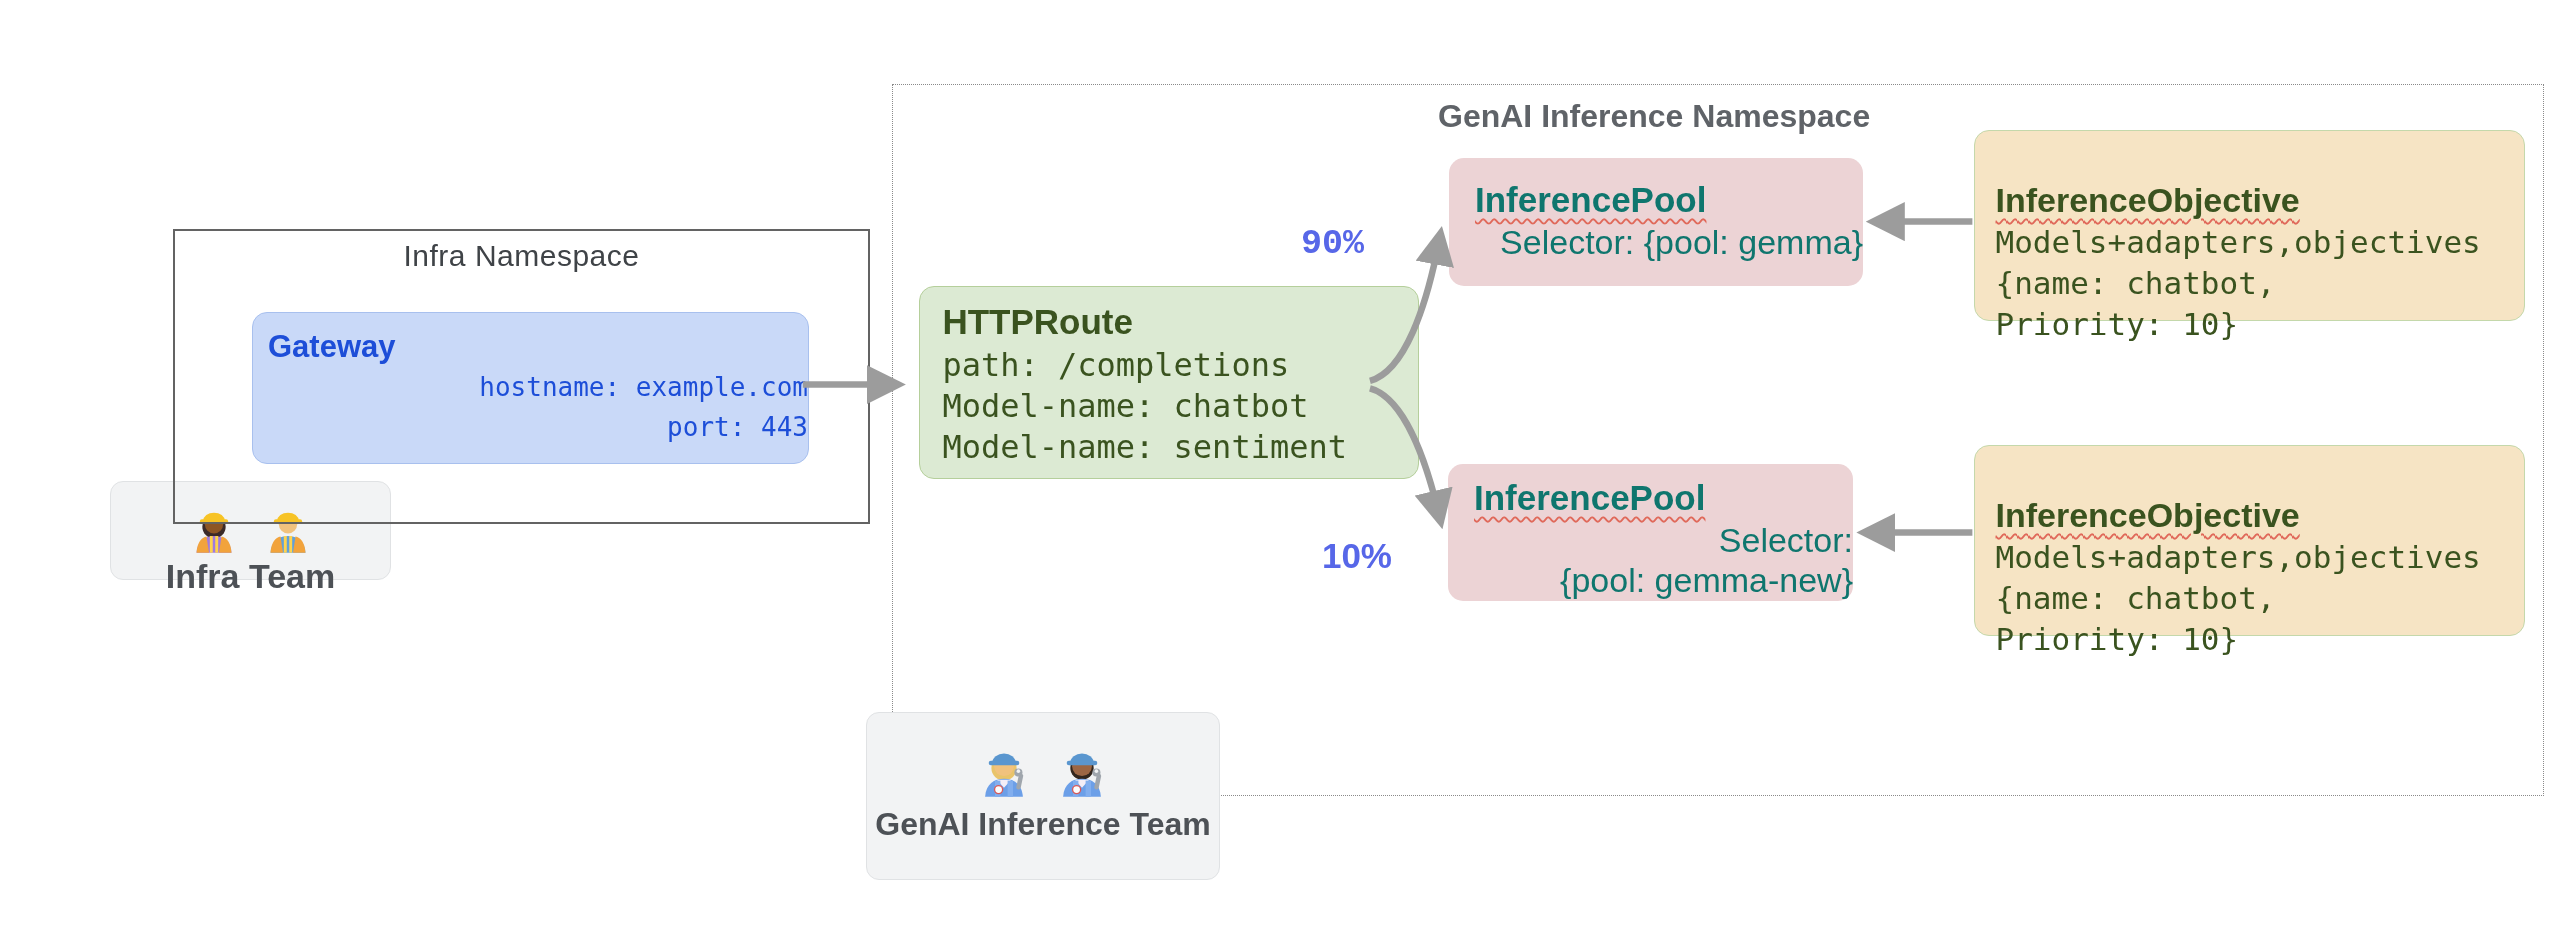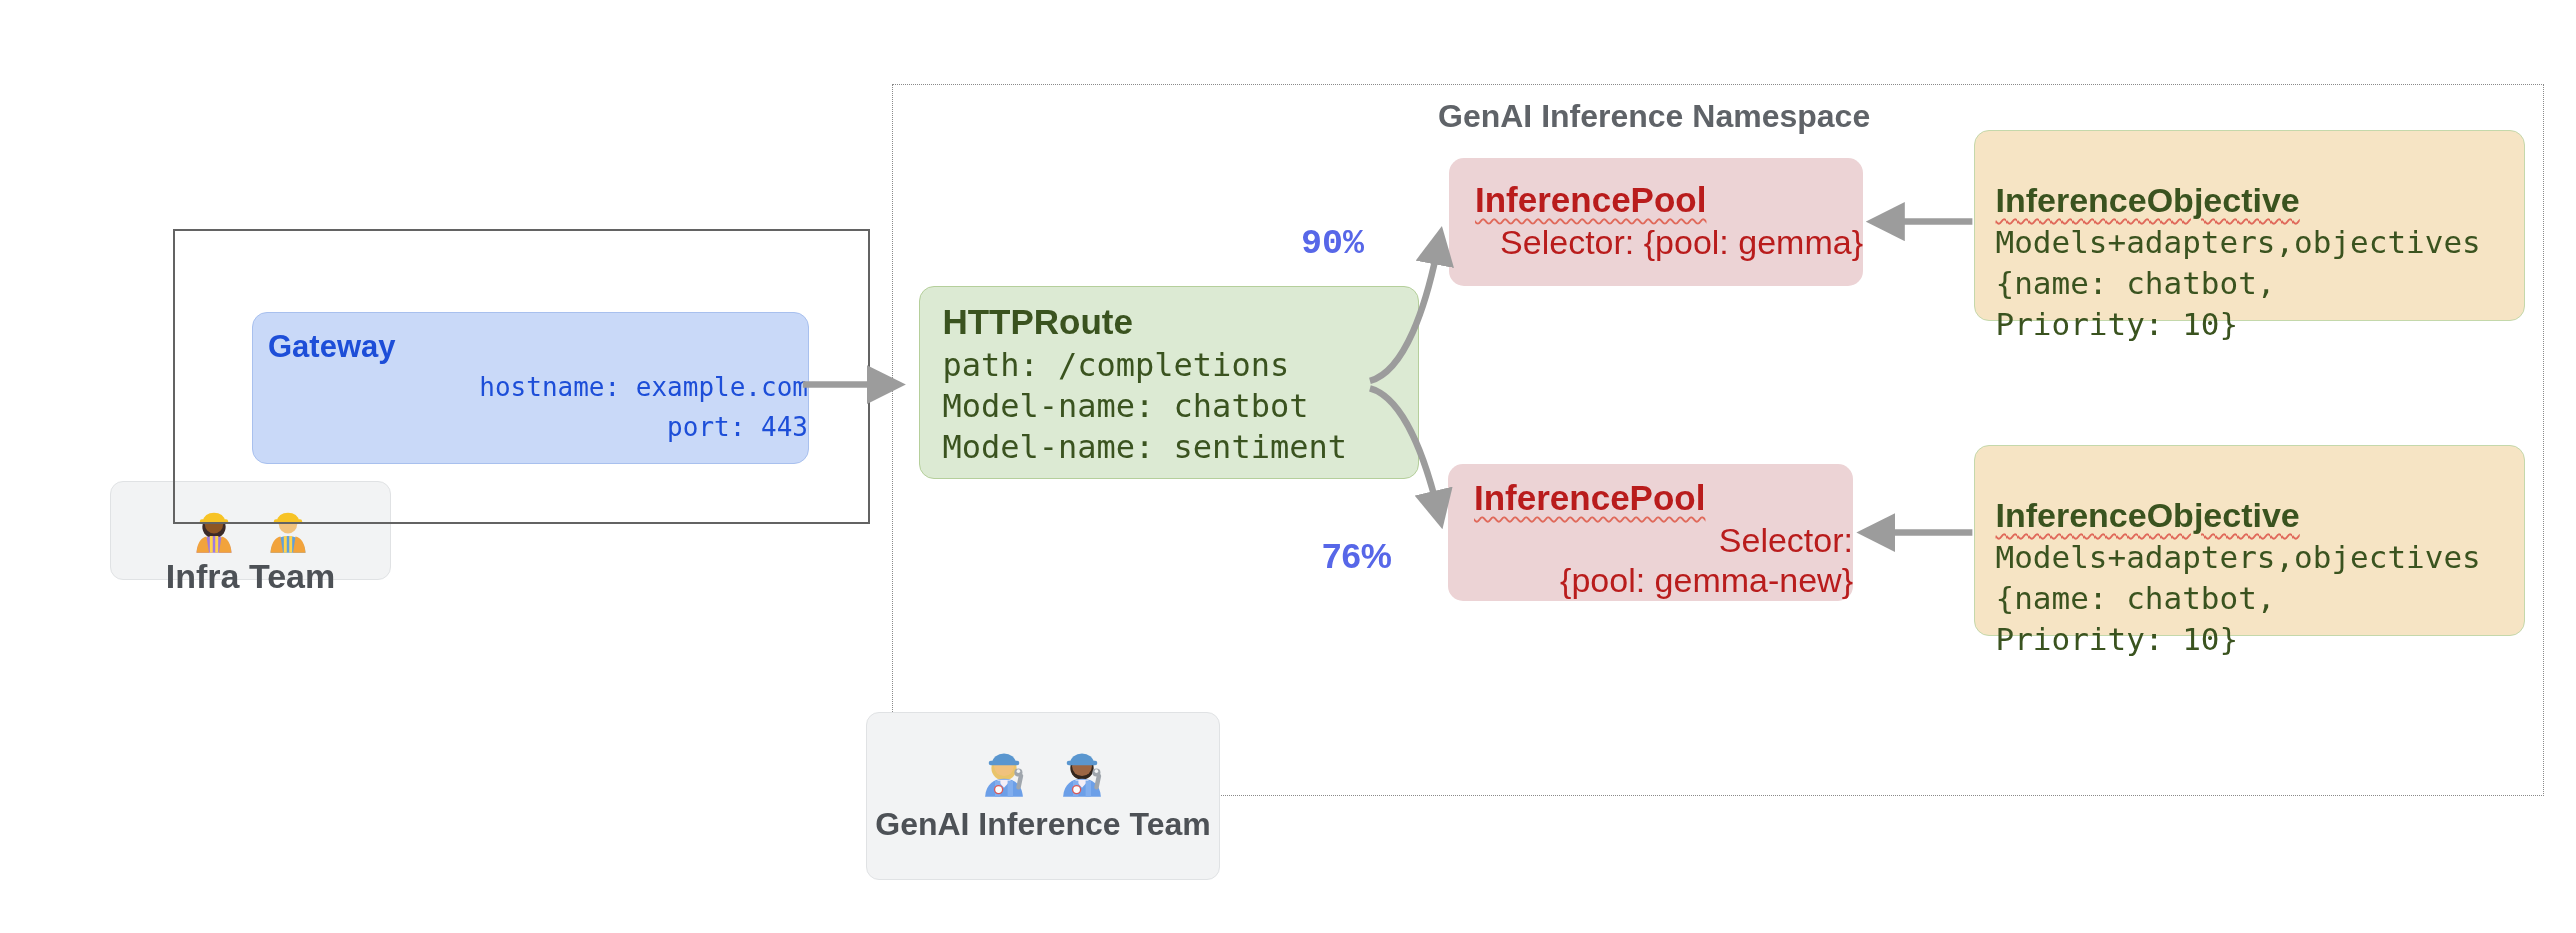--- a/index.html
+++ b/index.html
@@ -24,21 +24,21 @@
   .mono{font-family:"DejaVu Sans Mono",monospace;}
   .gateway .m{font-size:26px;line-height:40px;text-align:right;}
 
   .route{position:absolute;left:919px;top:286px;width:500px;height:193px;box-sizing:border-box;
          background:#dcead3;border:1.9px solid #b5cf9b;border-radius:15px;
          padding:11.2px 0 0 22.4px;color:#3a531f;z-index:2;}
   .route .t{font-size:35px;font-weight:bold;line-height:47px;}
   .route .m{font-size:32px;line-height:41px;}
 
   .pool{position:absolute;box-sizing:border-box;background:#ecd3d5;border-radius:15px;
-        color:#b91c1c;z-index:2;}
+        color:#0f766e;z-index:2;}
   .pool-1{left:1449px;top:158px;width:414px;height:128px;padding:18.6px 0 0 26px;}
   .pool-2{left:1448px;top:464px;width:405px;height:137px;padding:11.2px 0 0 26px;}
   .pool .t{font-size:35px;font-weight:bold;line-height:45px;}
   .pool .s{font-size:34px;line-height:40px;text-align:right;}
   .indent{padding-left:35px;}
 
   .objective{position:absolute;width:551px;height:191px;box-sizing:border-box;
         background:#f6e4c4;border:1.9px solid #c4d8ab;border-radius:15px;
         padding:13px 0 0 20.5px;color:#3a531f;z-index:2;}
   .obj-1{left:1974px;top:130px;}
@@ -140,20 +140,21 @@
           <circle cx="30" cy="30" r="11" fill="#f1c27d"></circle>
           <path d="M17,26 a13,10 0 0 1 26,0 z" fill="#f7c325"></path>
           <rect x="13" y="24" width="34" height="5" rx="2.5" fill="#f7c325"></rect>
         </svg>
       </span>
     </div>
     <div class="lbl">Infra Team</div>
   </div>
 
   <div class="ns-infra">
+    <div class="ns-infra-label">Infra Namespace</div>
     <div class="gateway">
       <div class="t">Gateway</div>
       <div class="m mono">hostname: example.com</div>
       <div class="m mono">port: 443</div>
     </div>
   </div>
 
   <div class="route">
     <div class="t">HTTPRoute</div>
     <div class="m mono">path: /completions</div>
@@ -188,21 +189,21 @@
   <div class="objective obj-2">
     <div class="t">
       <span class="squiggle">InferenceObjective</span>
     </div>
     <div class="m mono">Models+adapters,objectives</div>
     <div class="m mono">{name: chatbot,</div>
     <div class="m mono">Priority: 10}</div>
   </div>
 
   <div class="pct pct-90">90%</div>
-  <div class="pct pct-10">76%</div>
+  <div class="pct pct-10">10%</div>
 
   <svg class="arrows" viewBox="0 0 2766 1002">
     <defs>
       <marker id="ah" markerWidth="6" markerHeight="6" refX="4.2" refY="3" orient="auto" markerUnits="strokeWidth">
         <path d="M0,0 L6,3 L0,6 Z" fill="#9c9c9c"></path>
       </marker>
     </defs>
     <g stroke="#9c9c9c" stroke-width="7" fill="none">
       <path d="M862,413 L960,413" marker-end="url(#ah)"></path>
       <path d="M1471,409 C1508,399 1532,330 1546,255" marker-end="url(#ah)"></path>

